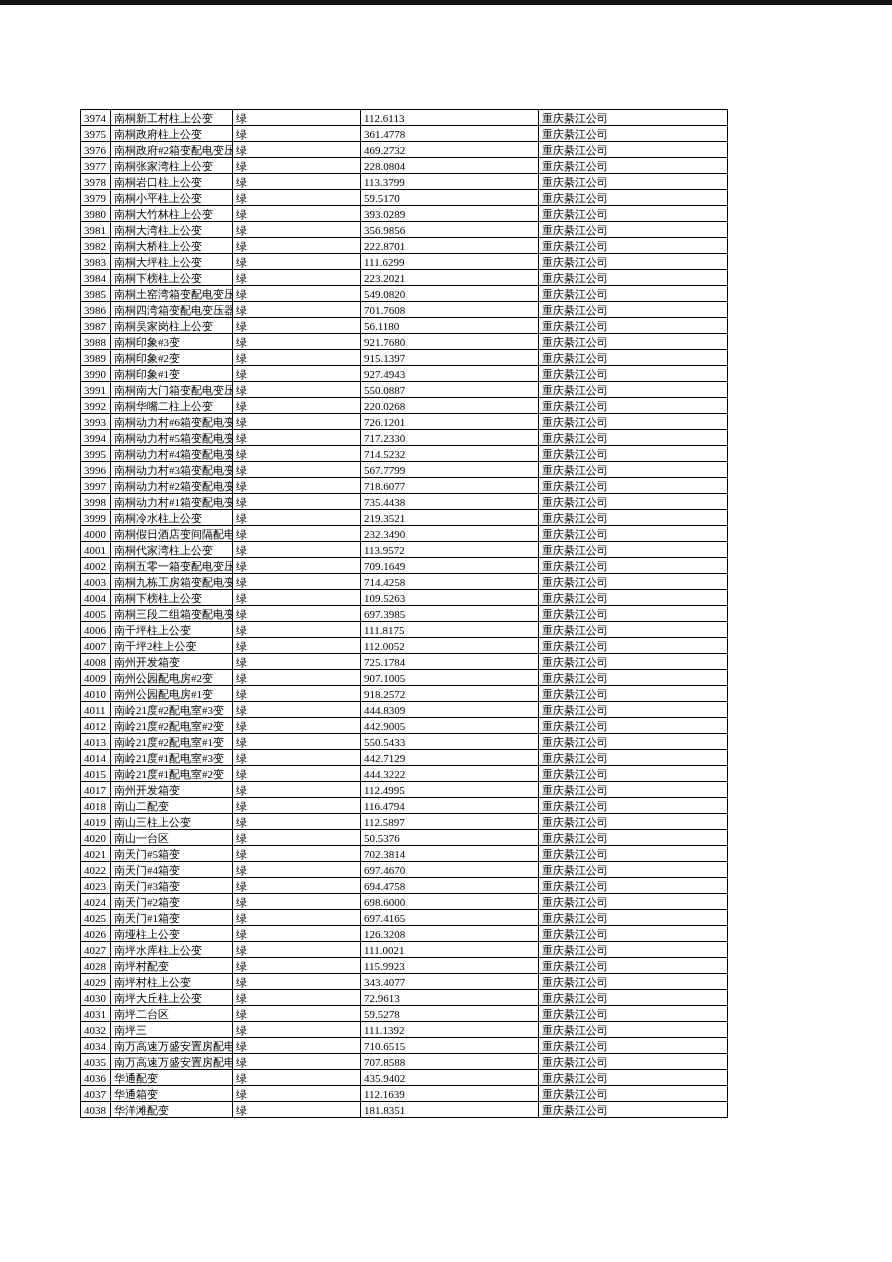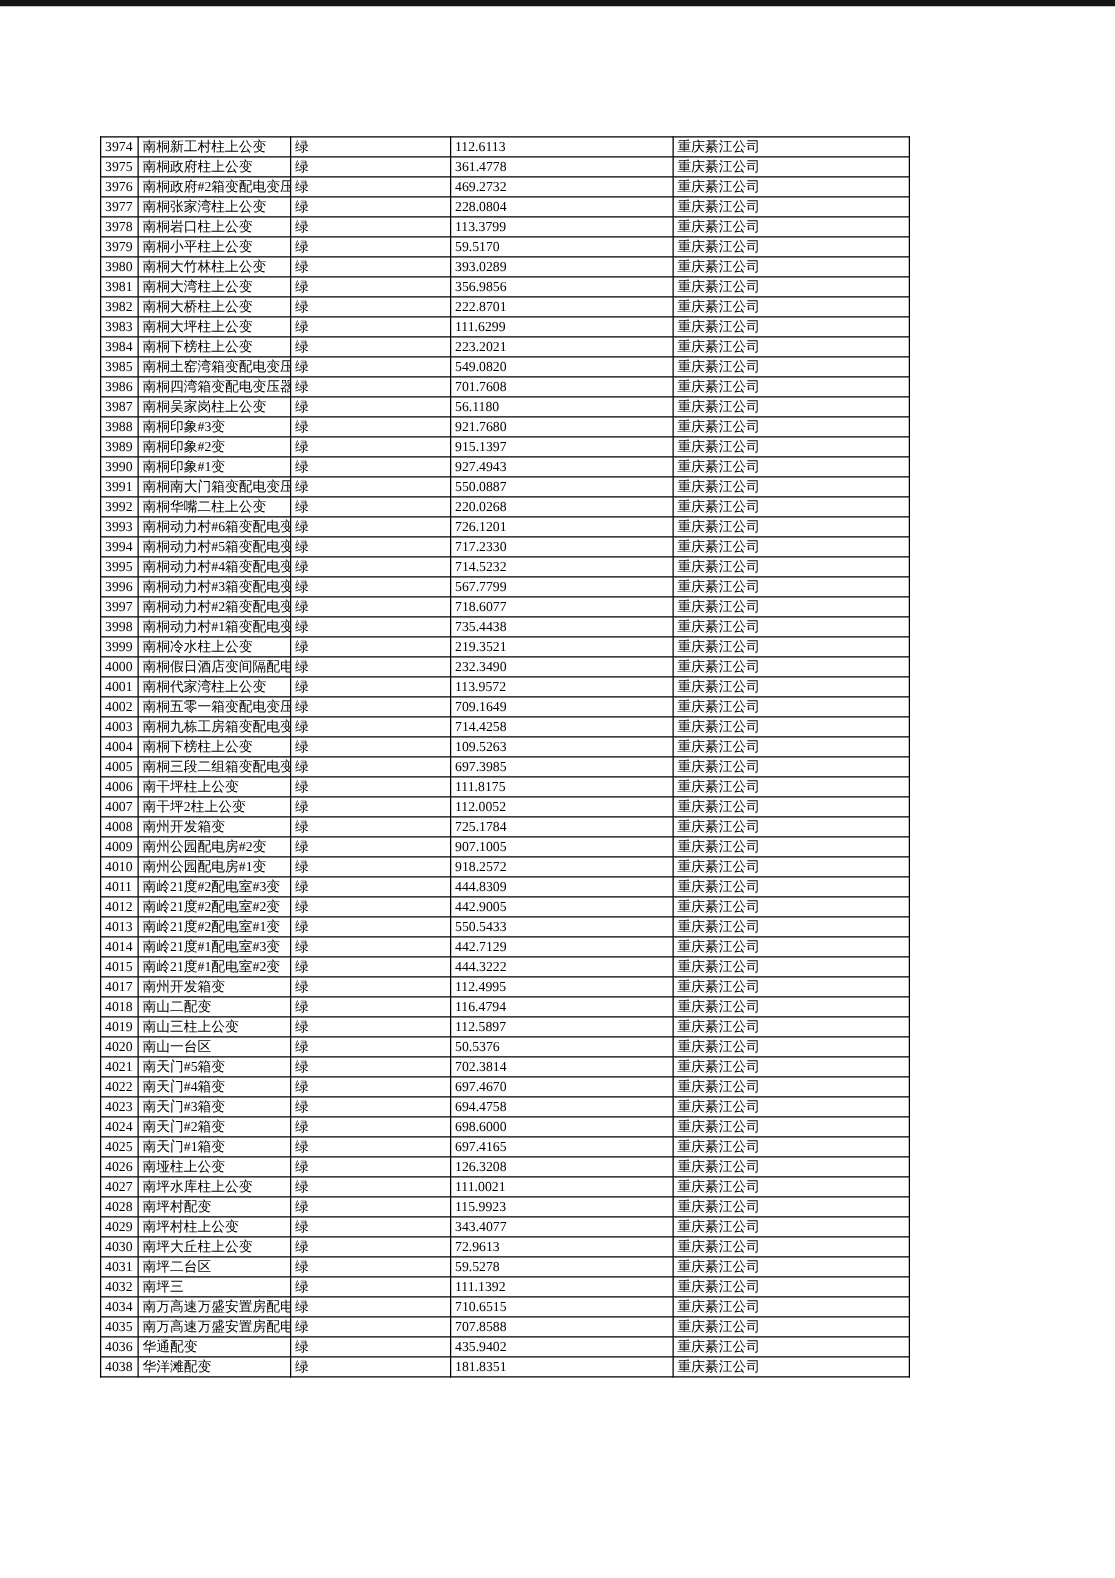--- a/index.html
+++ b/index.html
@@ -464,20 +464,27 @@
         <td class="c-company">重庆綦江公司</td>
       </tr>
       <tr>
         <td class="c-id">4036</td>
         <td class="c-name">华通配变</td>
         <td class="c-status">绿</td>
         <td class="c-val">435.9402</td>
         <td class="c-company">重庆綦江公司</td>
       </tr>
       <tr>
+        <td class="c-id">4037</td>
+        <td class="c-name">华通箱变</td>
+        <td class="c-status">绿</td>
+        <td class="c-val">112.1639</td>
+        <td class="c-company">重庆綦江公司</td>
+      </tr>
+      <tr>
         <td class="c-id">4038</td>
         <td class="c-name">华洋滩配变</td>
         <td class="c-status">绿</td>
         <td class="c-val">181.8351</td>
         <td class="c-company">重庆綦江公司</td>
       </tr>
     </tbody>
 </table>
 
 </body></html>

